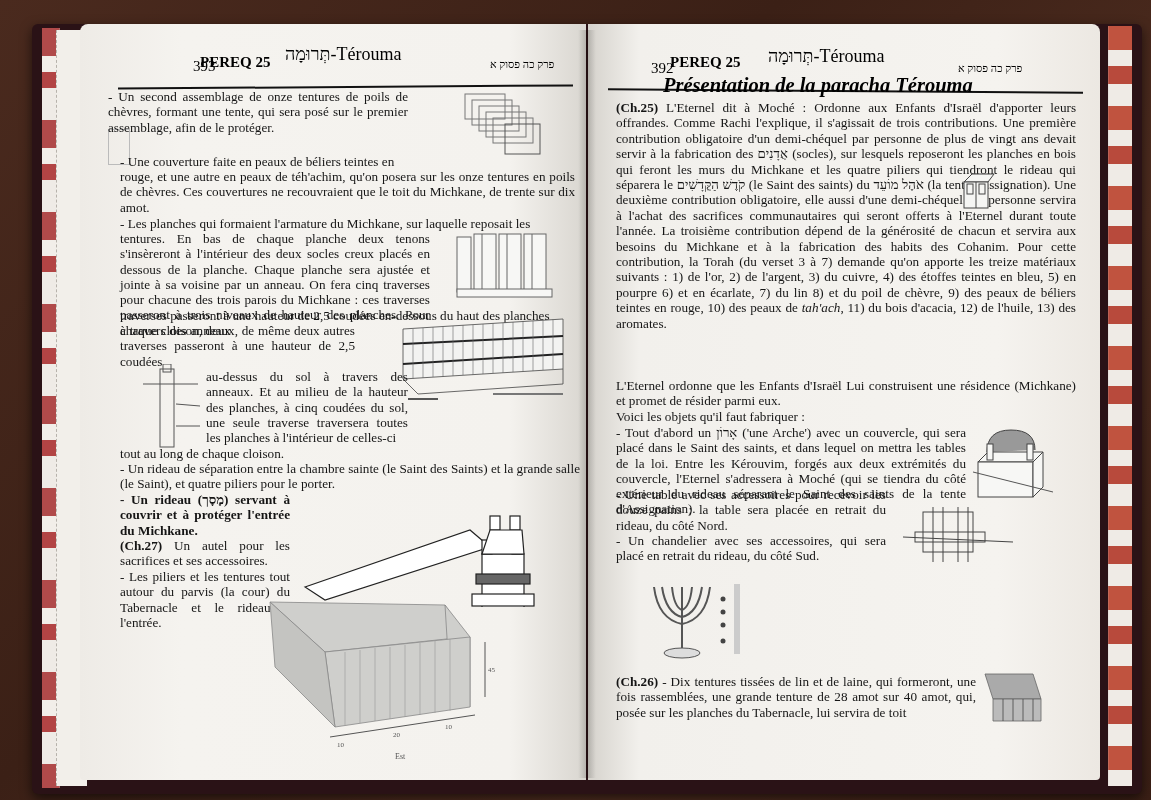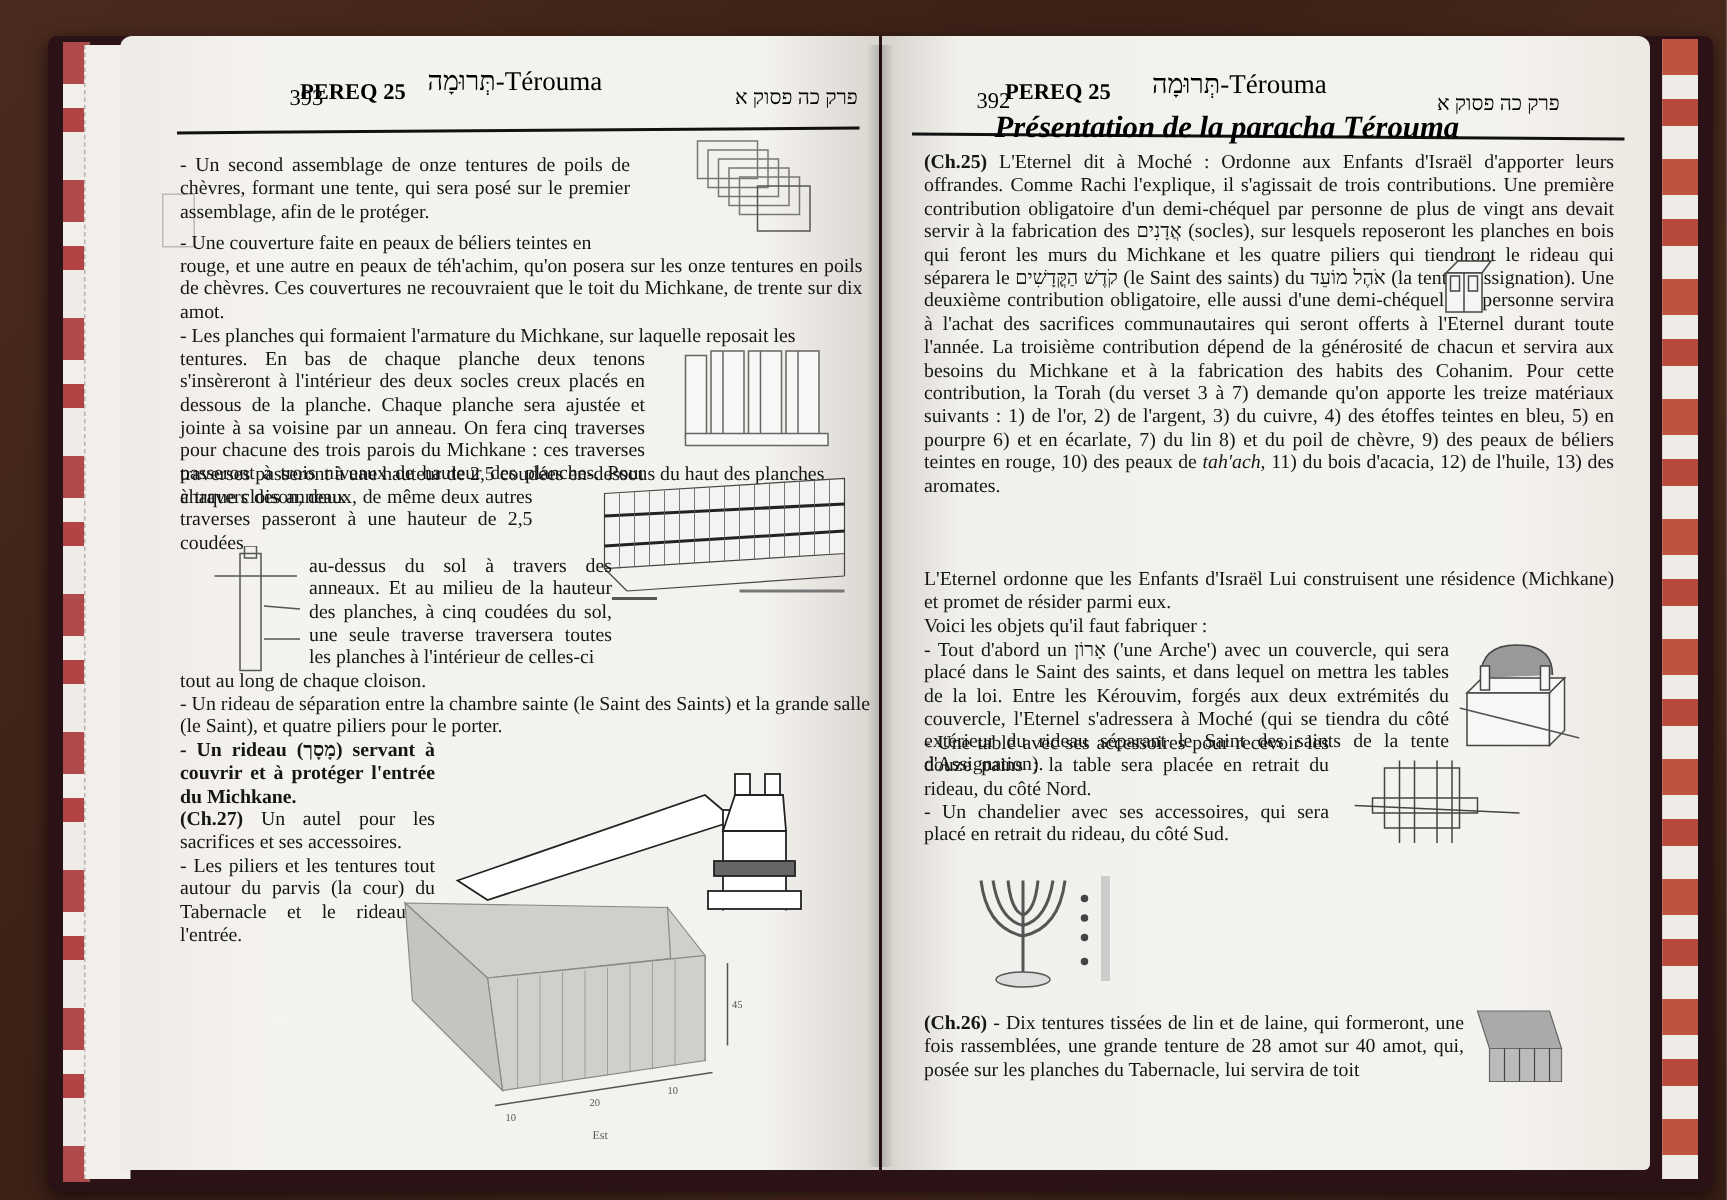--- a/index.html
+++ b/index.html
@@ -14,21 +14,21 @@
   .page-edge-right{position:absolute;left:1098px;top:26px;width:34px;height:760px;background:#efebe6;
     background-image:repeating-linear-gradient(180deg,#c0533f 0 24px,#efebe6 24px 40px,#b84a3c 40px 58px,#efebe6 58px 80px);
     clip-path:polygon(30% 0,100% 0,100% 100%,30% 100%);}
   .page{position:absolute;top:24px;height:756px;background:#f4f2ee;overflow:hidden;}
   .page.left{left:80px;width:506px;border-radius:8px 0 0 4px;background:linear-gradient(90deg,#eeebe6 0%,#f5f3ef 20%,#f4f2ee 85%,#d9d6d0 100%);}
   .page.right{left:588px;width:512px;border-radius:0 8px 4px 0;background:linear-gradient(90deg,#d5d2cc 0%,#f2f0ec 10%,#f5f3ef 80%,#ecE8e2 100%);}
   .gutter{position:absolute;left:578px;top:30px;width:18px;height:748px;background:linear-gradient(90deg,rgba(0,0,0,0) 0%,rgba(0,0,0,.18) 50%,rgba(0,0,0,0) 100%);}
   .pnum{position:absolute;top:34px;font-size:15px;margin-left:48px;}
   .pereq{position:absolute;top:30px;font-size:15px;font-weight:bold;text-align:center;}
   .title{position:absolute;top:20px;font-size:18px;}
-  .hebref{position:absolute;top:34px;font-size:14px;direction:rtl;}
+  .hebref{position:absolute;top:34px;font-size:11px;direction:rtl;}
   .rule{position:absolute;height:1.5px;background:#111;}
   .txt{position:absolute;font-size:13.2px;line-height:15.3px;color:#151515;text-align:justify;}
   .txt b{font-weight:bold;}
   .fig{position:absolute;}
   .tab-box{position:absolute;left:28px;top:105px;width:20px;height:34px;border:1px solid #bbb;}
   .sect-title{position:absolute;font-size:20.5px;font-weight:bold;font-style:italic;}
 </style>
 </head>
 <body>
 
@@ -38,21 +38,21 @@
 <div class="page-edge-right"></div>
 
 <div class="page left">
   <div class="tab-box"></div>
   <span class="pnum" style="left:65px;">393</span>
   <span class="pereq" style="left:120px;">PEREQ 25</span>
   <span class="title" style="left:205px;"><span>תְּרוּמָה</span><span>-Térouma</span></span>
   <span class="hebref" style="left:410px;">פרק כה פסוק א</span>
   <div class="rule" style="left:38px;top:62px;width:455px;transform:rotate(-.4deg);"></div>
 
-  <div class="txt" style="left:40px;top:65px;width:300px;margin-top:13px;">- Un second assemblage de onze tentures de poils de chèvres, formant une tente, qui sera posé sur le premier assemblage, afin de le protéger.</div>
+  <div class="txt" style="left:28px;top:65px;width:300px;">- Un second assemblage de onze tentures de poils de chèvres, formant une tente, qui sera posé sur le premier assemblage, afin de le protéger.</div>
 
   <svg class="fig" style="left:370px;top:60px;" width="120" height="75">
     <g fill="none" stroke="#777" stroke-width="1">
       <rect x="15" y="10" width="40" height="25"></rect>
         <rect x="22" y="16" width="40" height="25"></rect>
         <rect x="29" y="22" width="40" height="25"></rect>
       <rect x="36" y="28" width="40" height="25"></rect>
         <rect x="43" y="34" width="40" height="25"></rect>
         <rect x="55" y="40" width="35" height="30" stroke="#555"></rect>
     </g>

